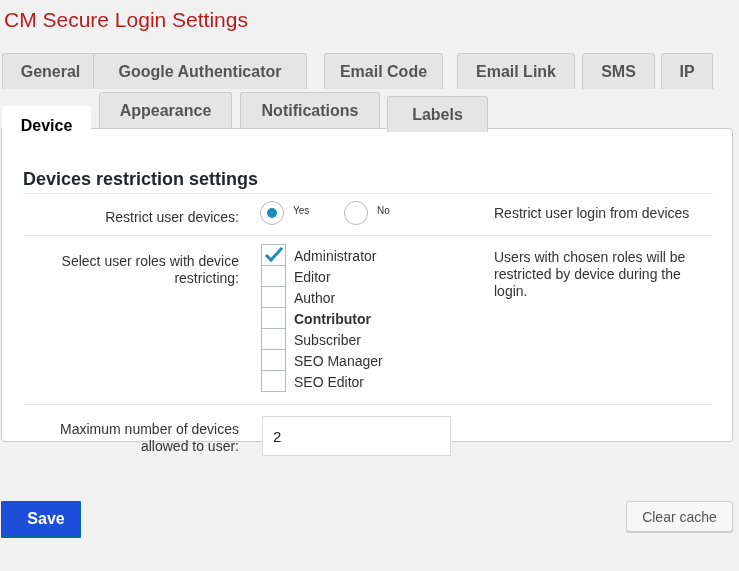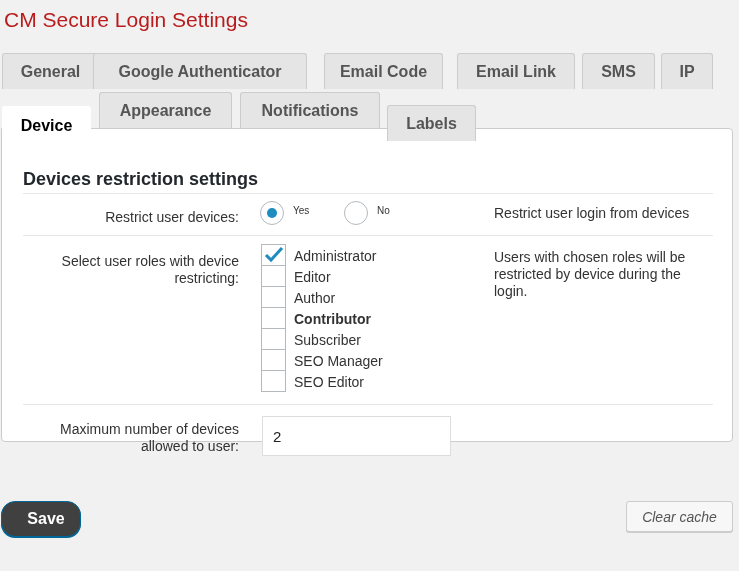--- a/index.html
+++ b/index.html
@@ -50,33 +50,32 @@
     }
     .cb svg { position: absolute; left: 2px; top: 1px; }
     .cb-label { position: absolute; left: 292px; font-size: 14px; color: #333; }
     .input {
       position: absolute; left: 260px; top: 287px; width: 189px; height: 40px;
       border: 1px solid #ddd; background: #fff; font-size: 15px; color: #222;
       padding: 0 10px; font-family: "Liberation Sans", sans-serif;
     }
     .save-btn {
       position: absolute; left: 1px; top: 501px; width: 80px; height: 36px;
-      background: #404040; border: 1px solid #006799; border-radius: 14px;
+      background: #1d4ed8; border: 1px solid #006799; border-radius: 1px;
       color: #fff; font-size: 16px; font-weight: 700; cursor: pointer;
       font-family: "Liberation Sans", sans-serif;
       box-shadow: 0 1px 0 #006799;
       padding-left: 16px;
     }
     .clear-btn {
       position: absolute; left: 626px; top: 501px; width: 107px; height: 31px;
       background: #f7f7f7; border: 1px solid #ccc; border-radius: 3px;
       color: #555; font-size: 14px; cursor: pointer;
       font-family: "Liberation Sans", sans-serif;
       box-shadow: 0 1px 0 #ccc;
-      font-style: italic;
     }
   </style>
 </head>
 <body>
 
 <h1 class="page-title">CM Secure Login Settings</h1>
 
 <div class="tab" style="left:2px;top:53px;width:97px;">General</div>
 <div class="tab" style="left:93px;top:53px;width:214px;">Google Authenticator</div>
 <div class="tab" style="left:324px;top:53px;width:119px;">Email Code</div>
@@ -118,16 +117,16 @@
   <div class="help" style="top:120px;width:210px;">Users with chosen roles will be restricted by device during the login.</div>
   <div class="divider" style="top:275px;"></div>
 
   <div class="label" style="top:292px;width:200px;">Maximum number of devices allowed to user:</div>
   <input class="input" type="text" value="2" style="">
 </div>
 
 <div class="tab active" style="left:2px;top:92px;width:89px;margin-top:14px;">Device</div>
 <div class="tab" style="left:99px;top:92px;width:133px;height:36px;">Appearance</div>
 <div class="tab" style="left:240px;top:92px;width:140px;height:36px;">Notifications</div>
-<div class="tab" style="left:387px;top:105px;width:89px;height:36px;">Labels</div>
+<div class="tab" style="left:387px;top:96px;width:101px;height:36px;">Labels</div>
 
 <button class="save-btn">Save</button>
 <button class="clear-btn">Clear cache</button>
 
 </body></html>

